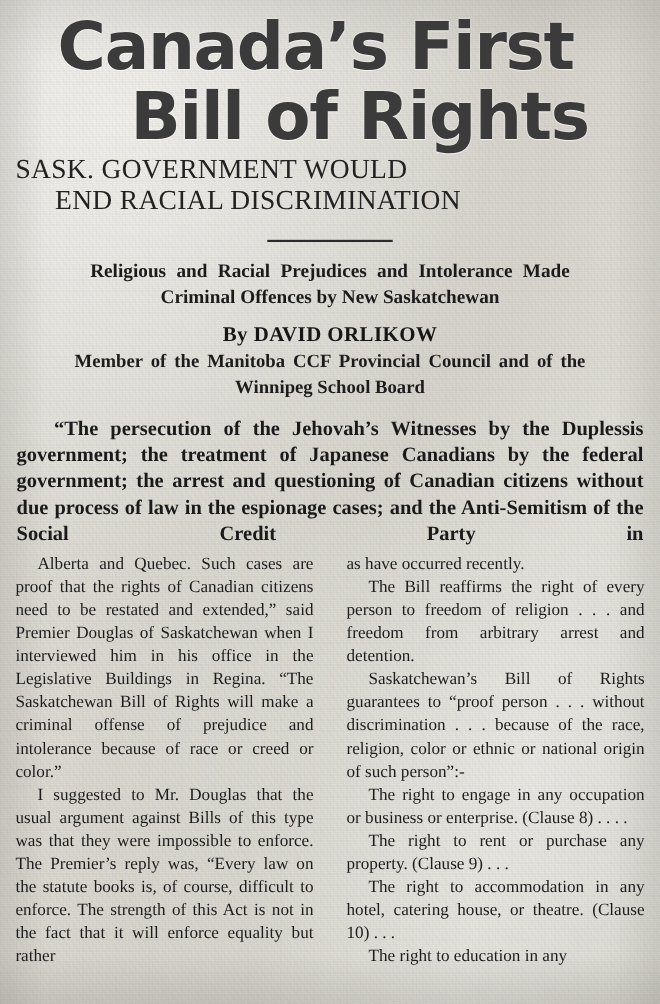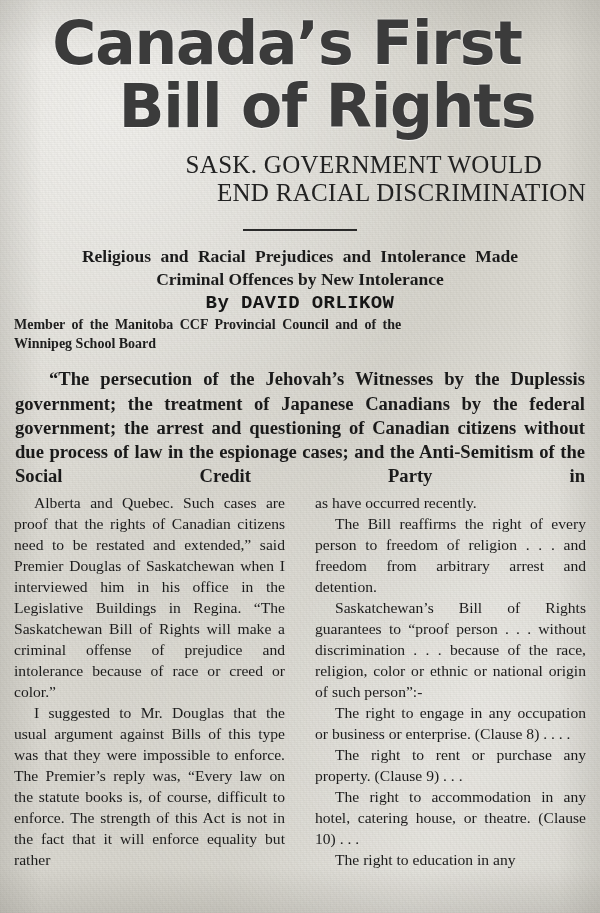--- a/index.html
+++ b/index.html
@@ -62,26 +62,26 @@
     text-shadow:
       0 0 2px rgba(255,255,255,0.85),
       0 1px 0 rgba(255,255,255,0.5);
   }
   .headline .hl-line { display: block; white-space: nowrap; }
   .headline .hl-line.l1 { padding-right: 26px; }
   .headline .hl-line.l2 { padding-left: 54px; margin-top: 4px; }
 
   
   .subhead {
-    text-align: right;
+    text-align: left;
     font-size: 25px;
     line-height: 1.14;
     letter-spacing: 0.3px;
     color: #222;
-    margin: 14px 0 0 0;
+    margin: 4px 0 0 0;
     font-weight: normal;
   }
   .subhead .sh-line { display: block; white-space: nowrap; }
   .subhead .sh-line.s1 { padding-right: 44px; }
   .subhead .sh-line.s2 { padding-left: 36px; }
 
   .rule-wrap { text-align: center; margin: 9px 0 10px 0; }
   .rule {
     display: inline-block;
     width: 114px;
@@ -100,27 +100,27 @@
   }
   .deck .dk-line { display: block; }
   .deck .dk-line.d1 { word-spacing: 5px; }
 
   
   .byline {
     text-align: center;
     font-weight: bold;
     font-size: 19px;
     letter-spacing: 0.4px;
-    margin: 1px 0 1px 0;
+    margin: 13px 0 1px 0;
     color: #161616;
-    font-family: Liberation Mono, monospace;
   }
   .byline-sub {
-    font-weight: bold;
-    font-size: 14px;
+    text-align: center;
+    font-weight: bold;
+    font-size: 17px;
     line-height: 1.36;
     color: #1d1d1d;
     margin: 0;
   }
   .byline-sub .bs-line { display: block; }
   .byline-sub .bs-line.b1 { word-spacing: 3px; }
 
   
   .lead {
     font-size: 18.6px;
@@ -171,21 +171,21 @@
       <span class="sh-line s1">SASK. GOVERNMENT WOULD</span>
       <span class="sh-line s2">END RACIAL DISCRIMINATION</span>
     </h2>
 
     <div class="rule-wrap">
       <span class="rule"></span>
     </div>
 
     <h3 class="deck">
       <span class="dk-line d1">Religious and Racial Prejudices and Intolerance Made</span>
-      <span class="dk-line d2">Criminal Offences by New Intolerance</span>
+      <span class="dk-line d2">Criminal Offences by New Saskatchewan</span>
     </h3>
 
     <div class="byline">By DAVID ORLIKOW</div>
 
     <div class="byline-sub">
       <span class="bs-line b1">Member of the Manitoba CCF Provincial Council and of the</span>
       <span class="bs-line b2">Winnipeg School Board</span>
     </div>
 
     <p class="lead">“The persecution of the Jehovah’s Witnesses by the Duplessis government; the treatment of Japanese Canadians by the federal government; the arrest and questioning of Canadian citizens without due process of law in the espionage cases; and the Anti-Semitism of the Social Credit Party in</p>

